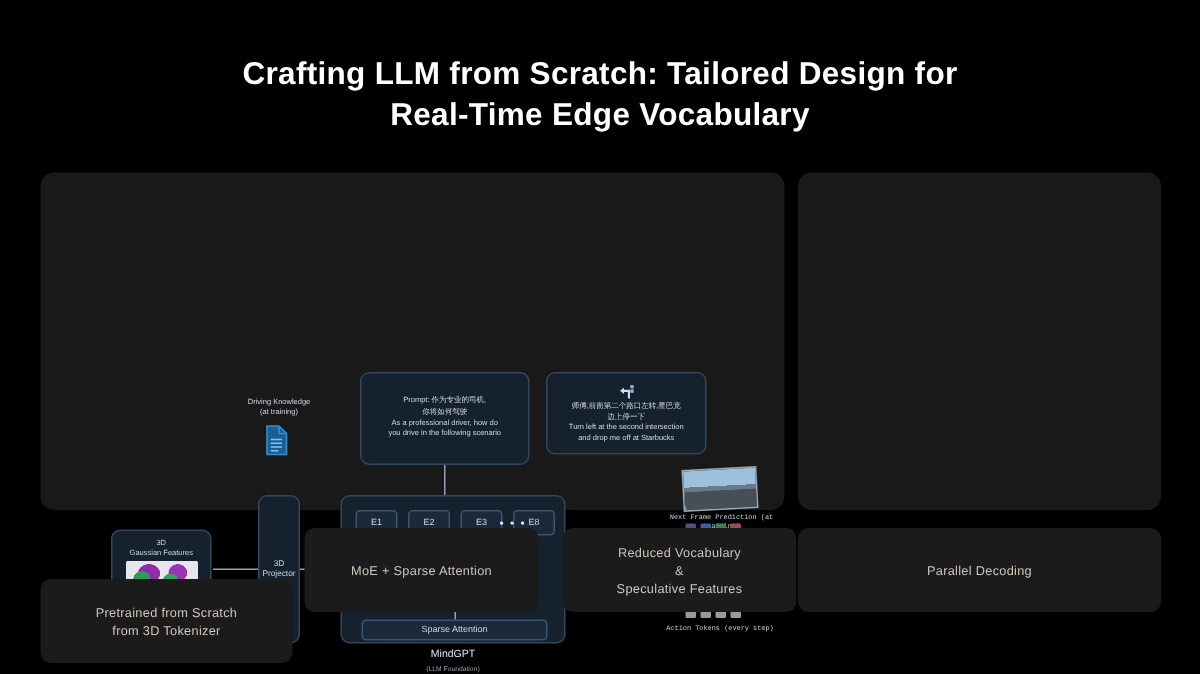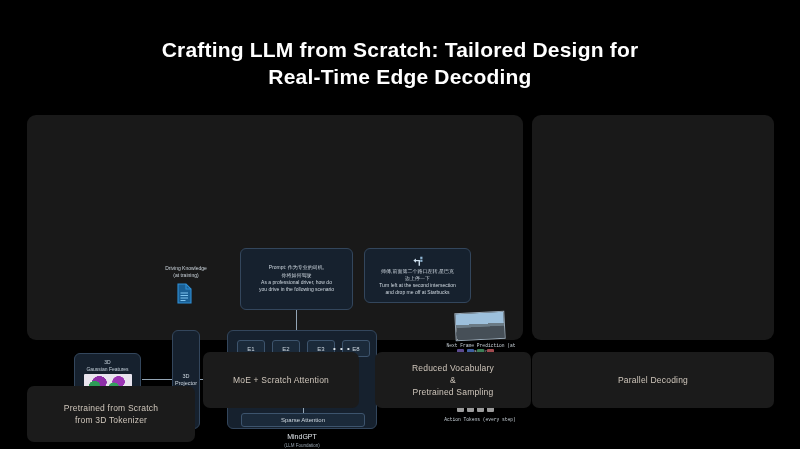--- a/index.html
+++ b/index.html
@@ -125,21 +125,21 @@
   #act-bars { left: 430px; top: 278px; }
   #act-label { left: 398px; top: 302px; width: 110px; font-size: 4.6px; color: #c9d2d9; font-family: "Liberation Mono", monospace; }
 </style>
 </head>
 <body>
 
 <div class="slide">
 
   <div class="title">
     <div>Crafting LLM from Scratch: Tailored Design for</div>
-    <div>Real-Time Edge Decoding</div>
+    <div>Real-Time Edge Vocabulary</div>
   </div>
 
   <div class="panel" id="diagram-panel">
 
     <div class="dlabel" id="dk-label">
       <div>Driving Knowledge</div>
       <div>(at training)</div>
     </div>
     <svg id="dk-icon" viewBox="0 0 17 21">
       <path d="M2 1 h8 l5 5 v14 h-13 z" fill="#1a5f94" stroke="#2f8fd6" stroke-width="1.1"></path>
@@ -245,28 +245,28 @@
   </div>
 
   <div class="card" id="card-0">
     <div>
       <div>Pretrained from Scratch</div>
       <div>from 3D Tokenizer</div>
     </div>
   </div>
   <div class="card" id="card-1">
     <div>
-      <div>MoE + Scratch Attention</div>
+      <div>MoE + Sparse Attention</div>
     </div>
   </div>
   <div class="card" id="card-2">
     <div>
       <div>Reduced Vocabulary</div>
       <div>&amp;</div>
-      <div>Pretrained Sampling</div>
+      <div>Speculative Features</div>
     </div>
   </div>
   <div class="card" id="card-3">
     <div>
       <div>Parallel Decoding</div>
     </div>
   </div>
 
 </div>
 

